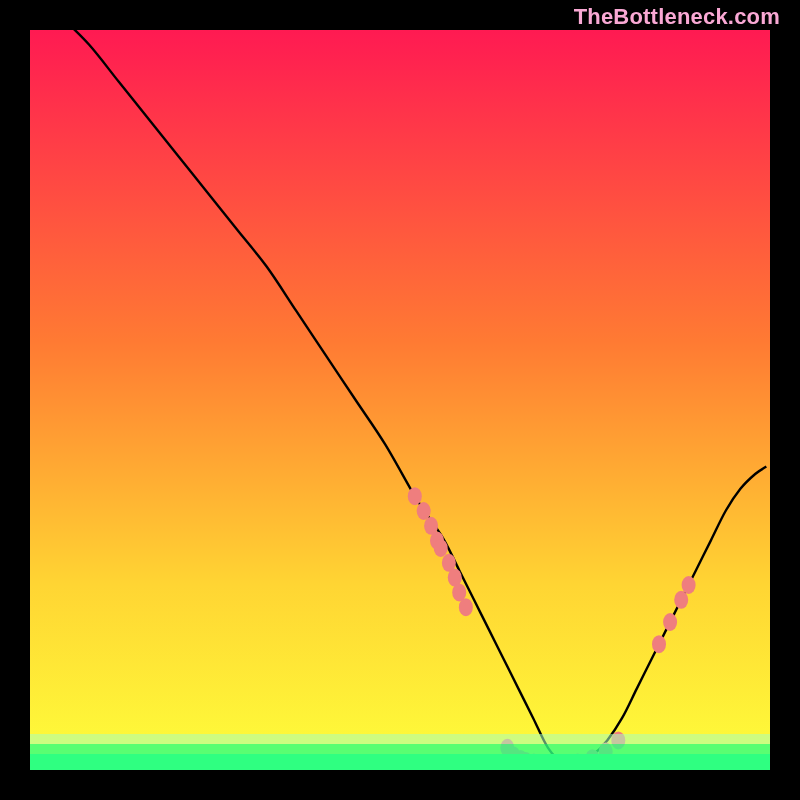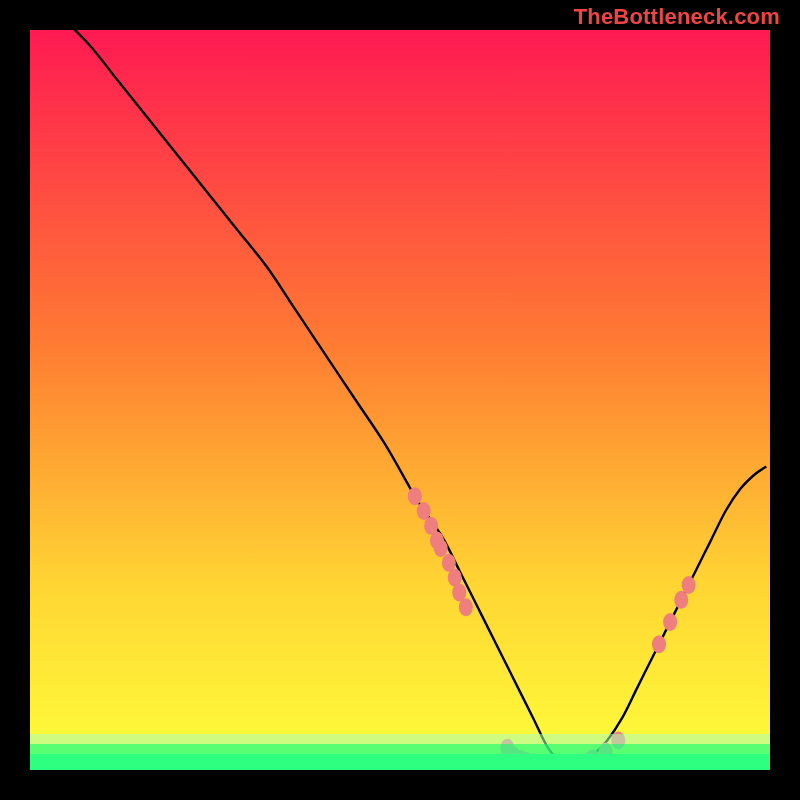--- a/index.html
+++ b/index.html
@@ -13,21 +13,21 @@
   }
   .frame {
     position: relative;
     width: 800px;
     height: 800px;
   }
   .attribution {
     position: absolute;
     top: 4px;
     right: 20px;
-    color: #ef4444;
+    color: #f9a8d4;
     font-size: 22px;
     font-weight: bold;
     letter-spacing: 0.2px;
     z-index: 10;
   }
   svg.chart {
     position: absolute;
     left: 30px;
     top: 30px;
     width: 740px;

